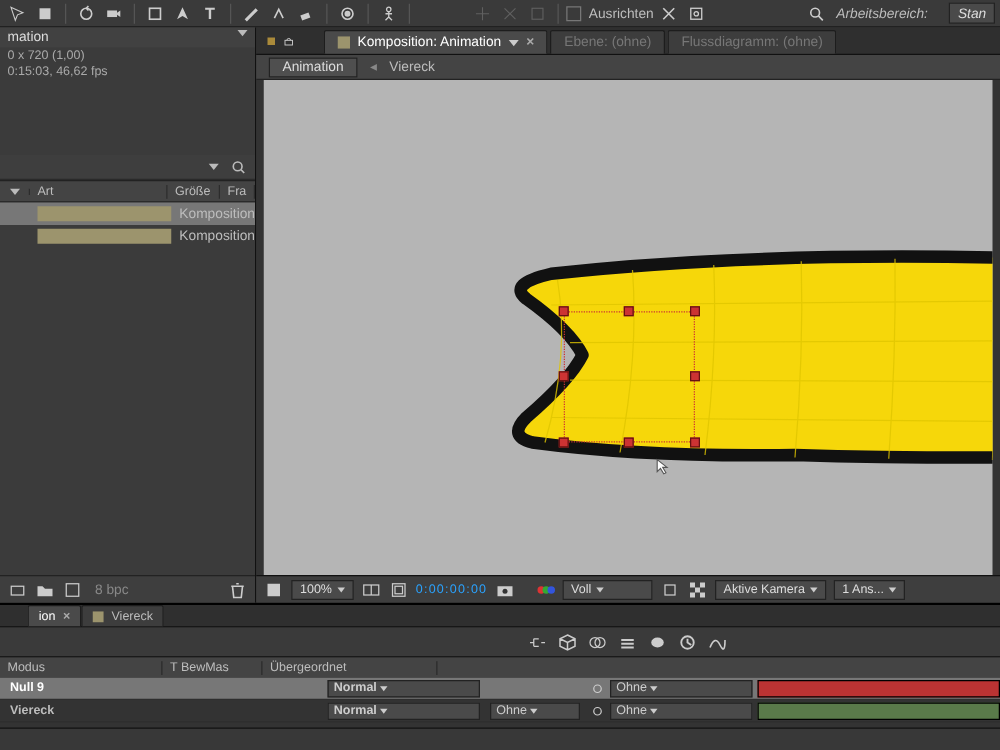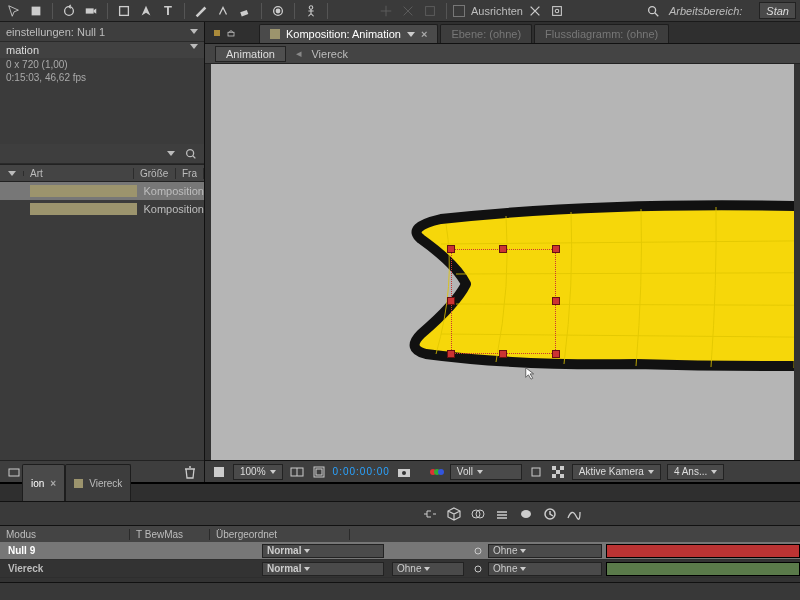--- a/index.html
+++ b/index.html
@@ -52,21 +52,21 @@
   .cursor-arrow { position:absolute; left:313px; top:302px; }
   .cursor-arrow svg { width:14px; height:14px;}
   .comp-foot { height:22px; background:#3e3e3e; border-top:1px solid #111; display:flex; align-items:center; gap:6px; padding:0 6px; font-size:10px; white-space:nowrap; overflow:hidden;}
   .drop { background:#4a4a4a; border:1px solid #222; height:16px; padding:0 6px; display:flex; align-items:center; gap:4px; color:#ddd; cursor:pointer;}
   .drop .tri, .wsdrop .tri { width:0;height:0;border-left:3px solid transparent;border-right:3px solid transparent;border-top:4px solid #ccc;}
   .timecode { color:#2aa3ff; letter-spacing:1px;}
   .ficon { width:16px; height:16px; display:flex; align-items:center; justify-content:center; color:#bbb; cursor:pointer;}
 
   .timeline { height:118px; background:#333; border-top:2px solid #000; display:flex; flex-direction:column;}
   .tl-tabs { height:18px; background:#2f2f2f; display:flex; align-items:flex-end; padding-left:2px; border-bottom:1px solid #111;}
-  .tl-tabs .tab { height:16px; font-size:10px; padding:18px 8px;}
+  .tl-tabs .tab { height:16px; font-size:10px; padding:8px 8px;}
   .tl-toolbar { height:24px; background:#3a3a3a; display:flex; align-items:center; border-bottom:1px solid #111; padding:0 6px;}
   .tl-toolbar .right { margin-left:416px; display:flex; gap:8px; align-items:center;}
   .tl-header { height:16px; background:#444; display:flex; font-size:10px; align-items:center;}
   .tlh { padding:0 6px; border-right:1px solid #2a2a2a;}
   .tl-time-area { flex:1; position:relative; background:#3e3e3e; overflow:hidden;}
   .tl-playhead { position:absolute; top:0; bottom:0; width:1px; background:#e0b030;}
   .tl-playhead::before { content:""; position:absolute; top:-1px; left:-5px; width:11px; height:8px; background:#4a90d9; border:1px solid #1c3a5c; border-radius:1px;}
   .tl-layers { flex:1; overflow:hidden;}
   .layerrow { height:18px; display:flex; align-items:center; font-size:10px; border-bottom:1px solid #2e2e2e;}
   .layerrow .cell { padding:0 4px;}
@@ -198,26 +198,20 @@
     <span>Arbeitsbereich:</span>
     <div class="wsdrop">
         <span>Stan</span>
       </div>
   </div>
 </div>
 
 <div class="main">
 
   <div class="leftcol">
-    <div class="panelhdr">
-      <span>einstellungen: Null 1</span>
-      <div style="margin-left:auto;display:flex;gap:4px">
-        <span class="tinytri"></span>
-      </div>
-    </div>
     <div class="effectrow">
       <span class="name">mation</span>
       <span style="float:right" class="tinytri"></span>
     </div>
     <div class="infoline">0 x 720 (1,00)</div>
     <div class="infoline">0:15:03, 46,62 fps</div>
     <div class="flexspacer"></div>
 
     <div class="panelhdr sub">
       <div class="tbtn" style="width:14px;height:14px">
@@ -394,21 +388,21 @@
             <rect x="6" y="6" width="4" height="4"></rect>
             <rect x="2" y="10" width="4" height="4"></rect>
             <rect x="10" y="10" width="4" height="4"></rect>
           </svg>
         </div>
       <div class="drop">
           <span>Aktive Kamera</span>
           <span class="tri"></span>
         </div>
       <div class="drop">
-          <span>4 Ans...</span>
+          <span>1 Ans...</span>
           <span class="tri"></span>
         </div>
     </div>
   </div>
 </div>
 
 <div class="timeline">
   <div class="tl-tabs">
     <div class="tab active">
         <span>ion</span>

